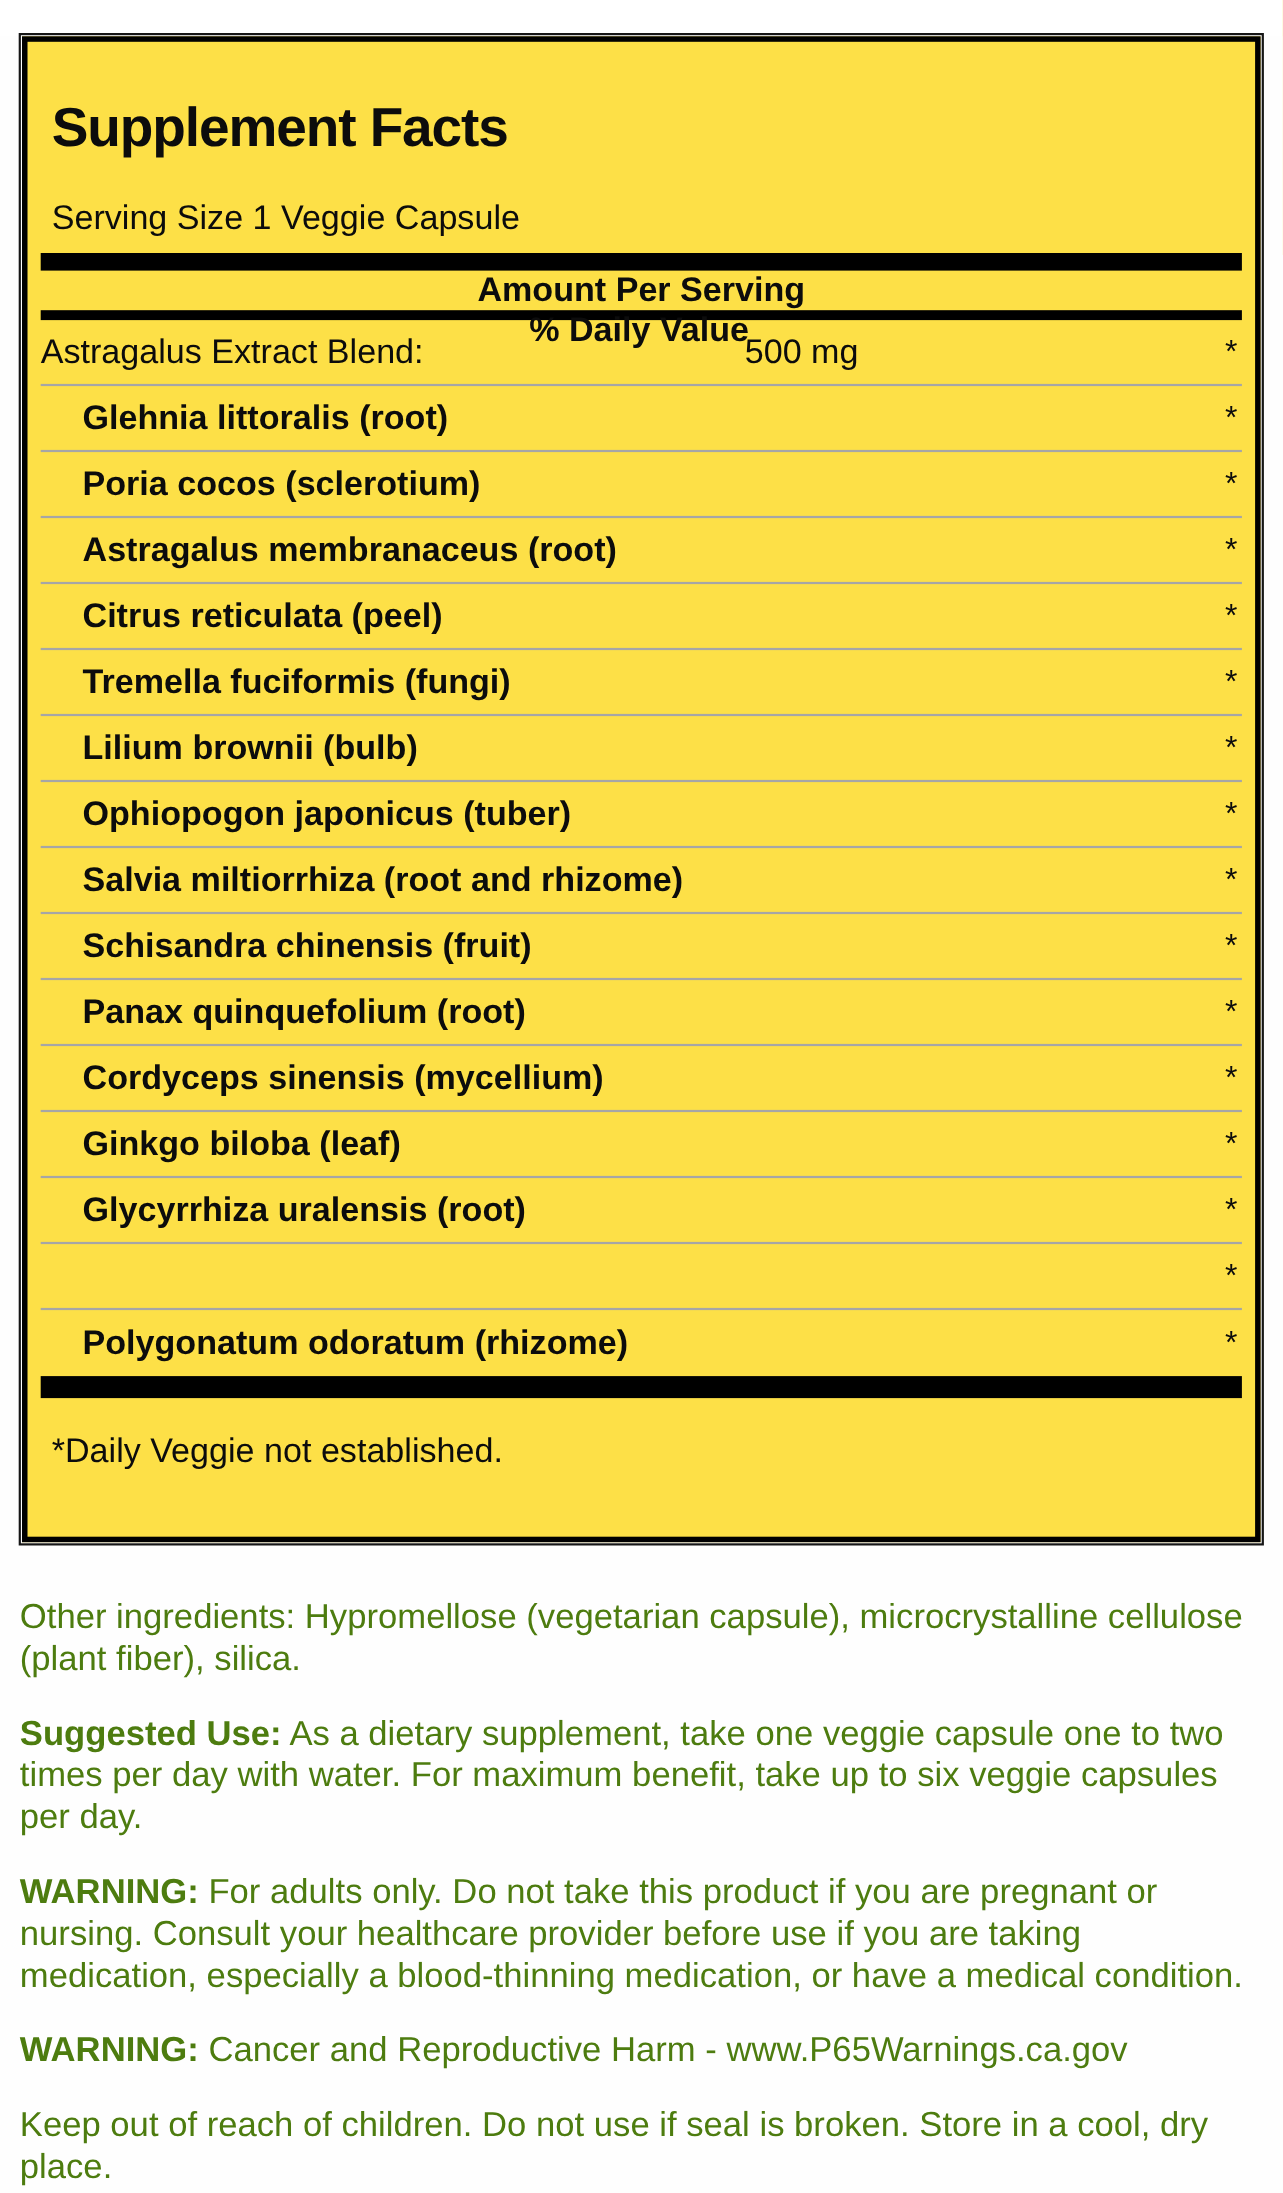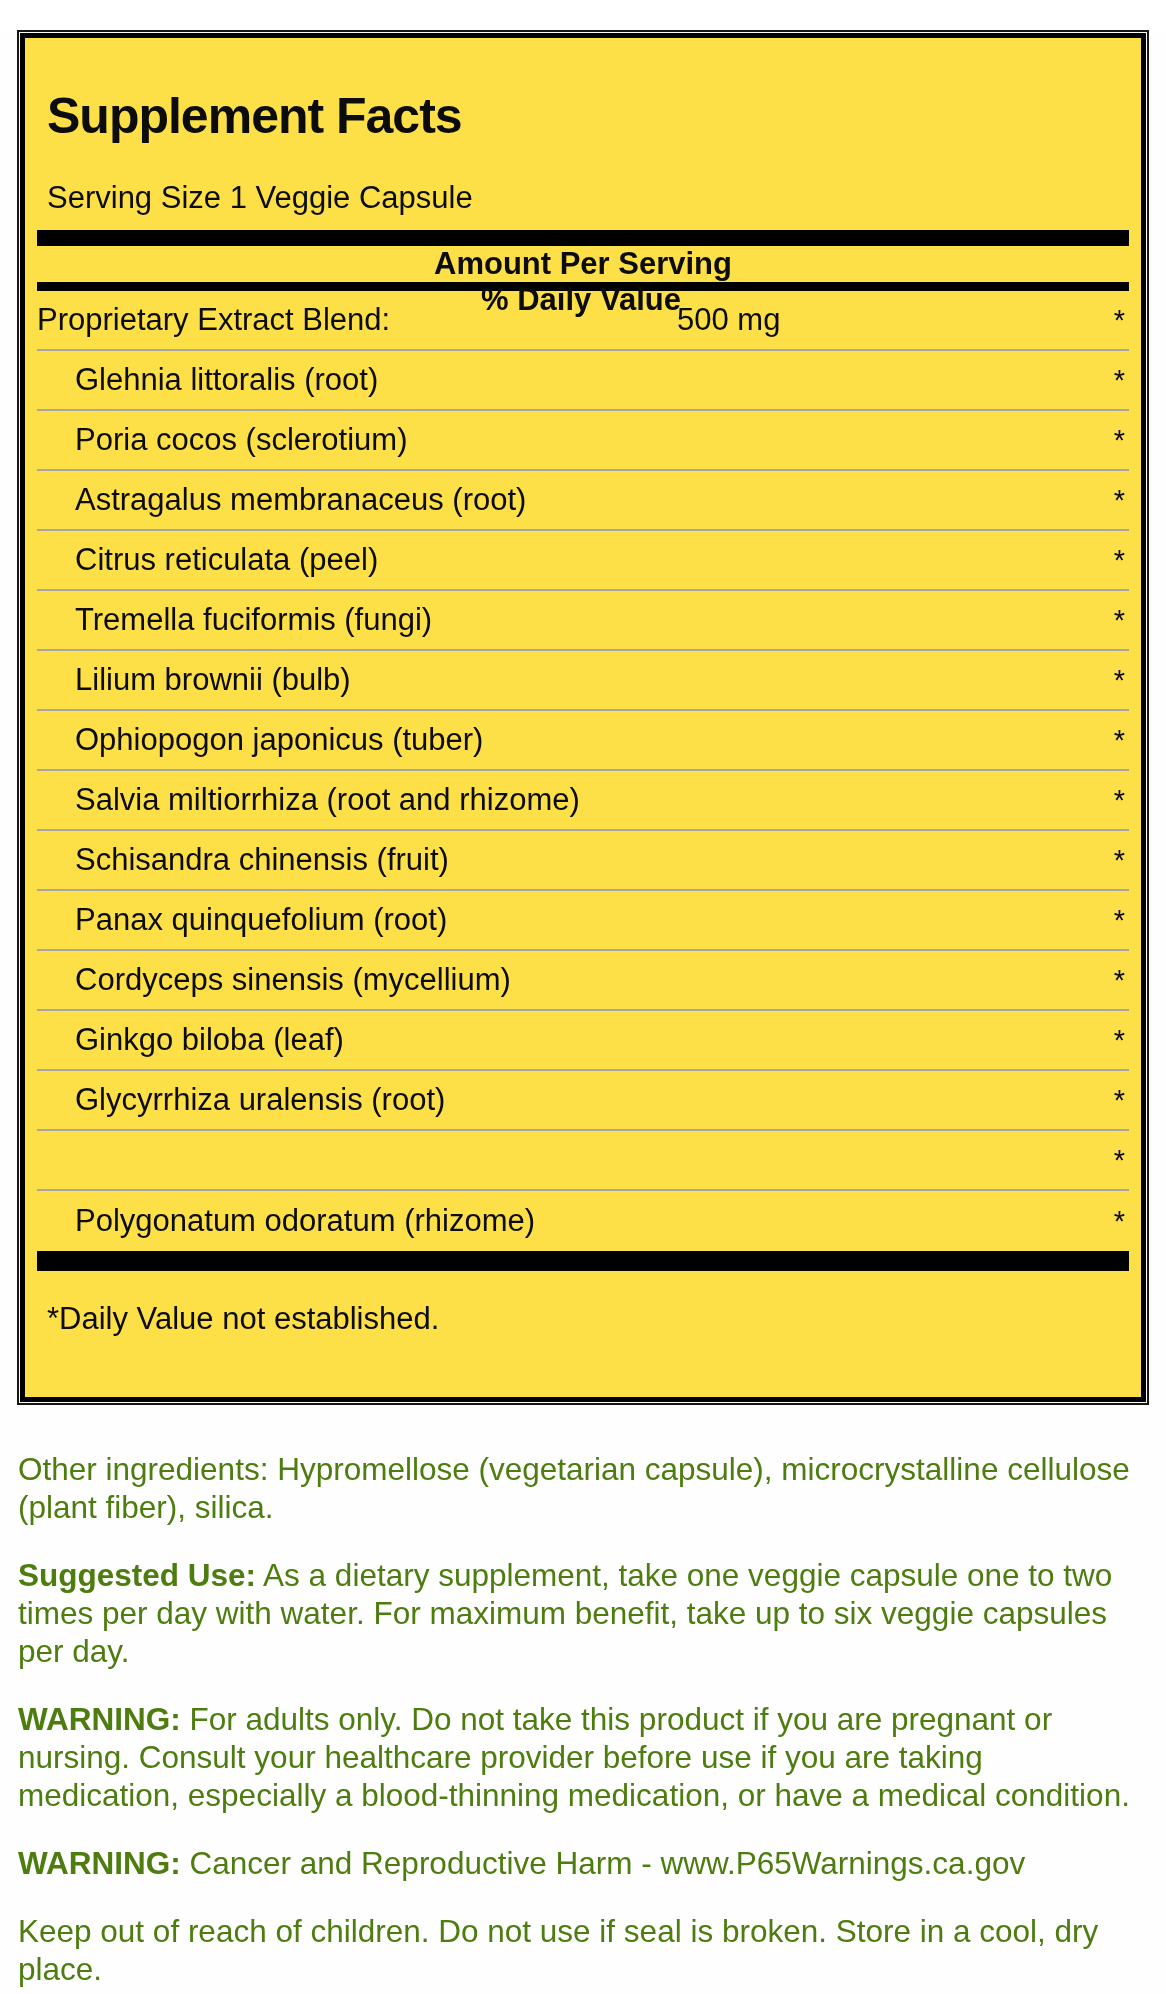--- a/index.html
+++ b/index.html
@@ -54,21 +54,21 @@
   .row {
     display: flex;
     align-items: center;
     height: 60px;
     font-size: 31px;
     border-bottom: 2px solid #a6a6a6;
   }
   .cell.name   { width: 640px; }
   .cell.amount { width: 200px; text-align: left; }
   .cell.dv     { flex: 1; text-align: right; padding-right: 4px; font-size: 29px; }
-  .ing-row .cell.name { width: 840px; padding-left: 38px; }
+  .ing-row .cell.name { width: 840px; padding-left: 38px; font-weight: bold; }
   .ing-row:last-child { border-bottom: none; }
   #ingredient-rows .ing-row:nth-last-child(1) { border-bottom: none; }
 
   .footnote {
     font-size: 31px;
     margin: 30px 0 26px 10px;
     line-height: 36px;
   }
 
   
@@ -98,21 +98,21 @@
     <div class="bar bar-thick"></div>
 
     <div class="header-row">
       <div class="hdr-left">Amount Per Serving</div>
       <div class="hdr-right">% Daily Value</div>
     </div>
 
     <div class="bar bar-mid"></div>
 
     <div class="row blend-row">
-      <div class="cell name">Proprietary Extract Blend:</div>
+      <div class="cell name">Astragalus Extract Blend:</div>
       <div class="cell amount">500 mg</div>
       <div class="cell dv">*</div>
     </div>
 
     <div id="ingredient-rows">
   <div class="row ing-row">
     <div class="cell name">Glehnia littoralis (root)</div>
     <div class="cell dv">*</div>
   </div>
 
@@ -181,21 +181,21 @@
   </div>
 
   <div class="row ing-row">
     <div class="cell name">Polygonatum odoratum (rhizome)</div>
     <div class="cell dv">*</div>
   </div>
 </div>
 
     <div class="bar bar-bottom"></div>
 
-    <div class="footnote">*Daily Value not established.</div>
+    <div class="footnote">*Daily Veggie not established.</div>
   </div>
 
   <div class="sections" id="sections">
   <p class="section"><b></b><span>Other ingredients: Hypromellose (vegetarian capsule), microcrystalline cellulose (plant fiber), silica.</span></p>
 
   <p class="section"><b>Suggested Use:</b><span> As a dietary supplement, take one veggie capsule one to two times per day with water. For maximum benefit, take up to six veggie capsules per day.</span></p>
 
   <p class="section"><b>WARNING:</b><span> For adults only. Do not take this product if you are pregnant or nursing. Consult your healthcare provider before use if you are taking medication, especially a blood-thinning medication, or have a medical condition.</span></p>
 
   <p class="section"><b>WARNING:</b><span> Cancer and Reproductive Harm - www.P65Warnings.ca.gov</span></p>

